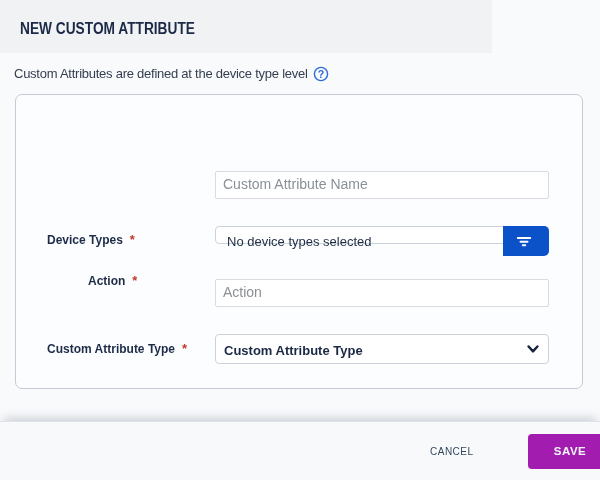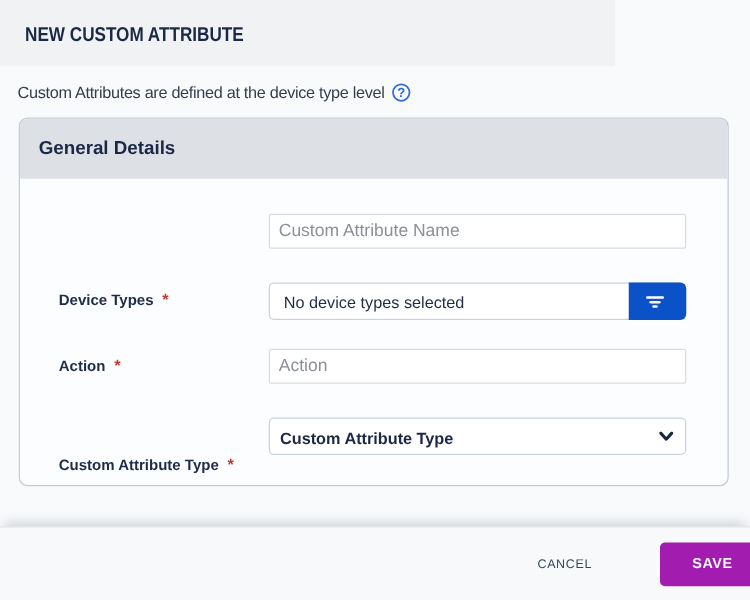--- a/index.html
+++ b/index.html
@@ -25,21 +25,21 @@
 
   .flabel { position:absolute; left:31px; font-size:12px; font-weight:bold;
     color:#1e2c49; line-height:12px; white-space:nowrap; }
   .flabel .req { color:#c0392b; font-weight:bold; margin-left:7px; font-size:13px; }
 
   .tinput { position:absolute; left:199px; width:334px; height:28px;
     background:#fff; border:1px solid #d8dbdf; border-radius:2px;
     display:flex; align-items:center; padding-left:7px; }
   .tinput .ph { font-size:14px; color:#8a9096; padding-bottom:3px; }
 
-  .dtwrap { position:absolute; left:199px; width:334px; height:30px;
+  .dtwrap { position:absolute; left:199px; width:334px; height:18px;
     background:#fff; border:1px solid #ccd2d9; border-radius:4px; }
   .dtwrap .val { position:absolute; left:11px; top:8px; font-size:13px;
     color:#1f2c45; line-height:13px; }
   .dtbtn { position:absolute; right:-1px; top:-1px; width:46px; height:30px;
     background:#0b51c8; border-radius:0 5px 5px 0; }
 
   .selwrap { position:absolute; left:199px; width:334px; height:30px;
     background:#fff; border:1px solid #ccd2d9; border-radius:4px; }
   .selwrap .val { position:absolute; left:8px; top:9px; font-size:13px;
     font-weight:bold; color:#1b2946; line-height:13px; }
@@ -60,46 +60,43 @@
     <h1>NEW CUSTOM ATTRIBUTE</h1>
   </div>
 
   <div class="subtitle">Custom Attributes are defined at the device type level</div>
   <svg class="helpicon" width="16" height="16" viewBox="0 0 16 16">
     <circle cx="8" cy="8" r="6.6" fill="none" stroke="#2f6bdb" stroke-width="1.4"></circle>
     <text x="8" y="11.8" text-anchor="middle" font-family="Liberation Sans" font-size="10.5" font-weight="bold" fill="#2f6bdb">?</text>
   </svg>
 
   <div class="panel">
-    <div class="phead">
-      <span>General Details</span>
-    </div>
 
     <div class="tinput" style="top:76px;">
       <span class="ph">Custom Attribute Name</span>
     </div>
 
     <div class="flabel" style="top:139px;">Device Types<span class="req">*</span></div>
     <div class="dtwrap" style="top:131px;">
       <span class="val">No device types selected</span>
       <div class="dtbtn">
         <svg width="46" height="30" viewBox="0 0 46 30">
           <line x1="14.8" y1="12" x2="27.2" y2="12" stroke="#fff" stroke-width="2" stroke-linecap="round"></line>
           <line x1="17.5" y1="15.7" x2="24.5" y2="15.7" stroke="#fff" stroke-width="2" stroke-linecap="round"></line>
           <line x1="19.8" y1="19.2" x2="22.2" y2="19.2" stroke="#fff" stroke-width="2" stroke-linecap="round"></line>
         </svg>
       </div>
     </div>
 
-    <div class="flabel" style="top:192px;">Action<span class="req">*</span></div>
+    <div class="flabel" style="top:180px;margin-left:41px;">Action<span class="req">*</span></div>
     <div class="tinput" style="top:184px;">
       <span class="ph">Action</span>
     </div>
 
-    <div class="flabel" style="top:248px;margin-top:23px;">Custom Attribute Type<span class="req">*</span></div>
+    <div class="flabel" style="top:248px;">Custom Attribute Type<span class="req">*</span></div>
     <div class="selwrap" style="top:239px;">
       <span class="val">Custom Attribute Type</span>
       <svg style="position:absolute;right:9px;top:10px;" width="13" height="9" viewBox="0 0 13 9">
         <path d="M2.6 1.5 L7.0 6.4 L11.4 1.5" fill="none" stroke="#16243c" stroke-width="2.4" stroke-linecap="round" stroke-linejoin="round"></path>
       </svg>
     </div>
   </div>
 
   <div class="footer"></div>
   <div class="cancel">CANCEL</div>

